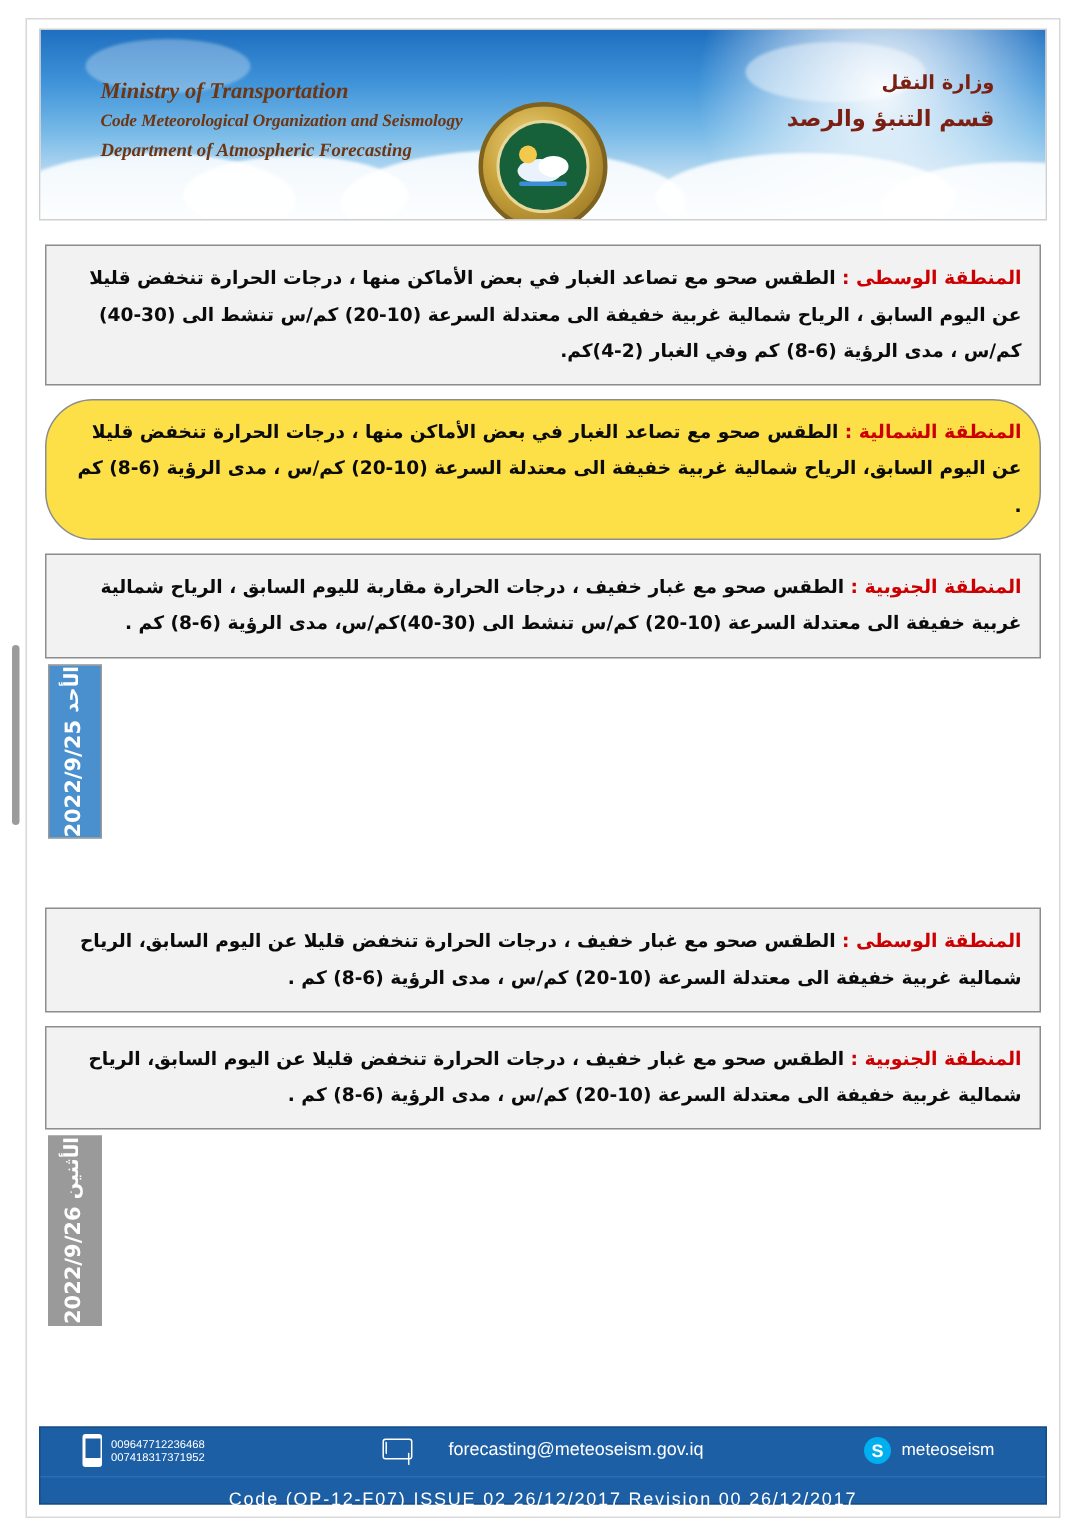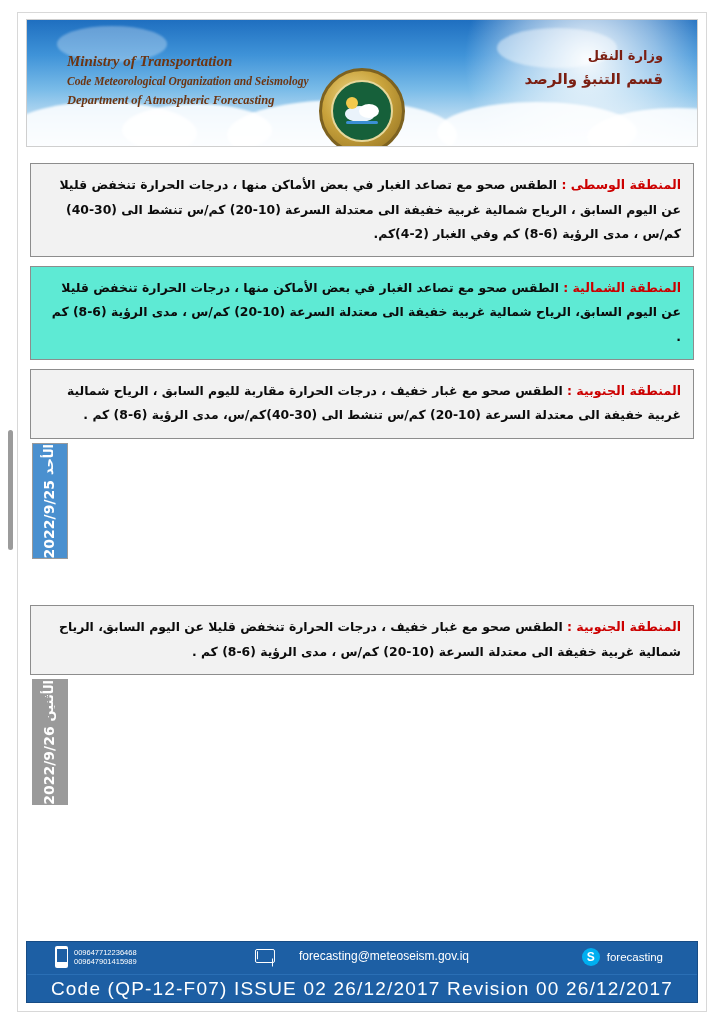--- a/index.html
+++ b/index.html
@@ -142,34 +142,34 @@
     padding: 9px 12px 10px 12px;
     direction: rtl;
     text-align: right;
     font-family: "DejaVu Sans", sans-serif;
     font-size: 12.4px;
     line-height: 1.95;
     color: #111111;
     min-height: 60px;
   }
   .card.light { background: #f2f2f2; }
-  .card.bluish { background: #5eead4; }
+  .card.bluish { background: #fde047; border-radius: 32px; }
   .region {
     color: #cc0000;
     font-weight: 700;
     font-size: 12.6px;
   }
   .colon { color: #cc0000; font-weight: 700; }
   .body-text { color: #0b0b0b; font-weight: 700; }
 
   
   .footer {
     position: absolute;
     left: 8px; right: 8px; bottom: 8px;
-    height: 62px;
+    height: 52px;
     background: #1d5fa4;
     border: 1px solid #174c85;
     color: #ffffff;
   }
   .footer-top {
     position: relative;
     height: 33px;
     display: flex;
     align-items: center;
     border-bottom: 1px solid #2a6fb5;
@@ -218,21 +218,21 @@
     width: 18px; height: 18px; border-radius: 50%;
     background: #00aff0;
     color: #ffffff;
     font-size: 12px; font-weight: 700;
     display: flex; align-items: center; justify-content: center;
     font-family: "Liberation Sans", sans-serif;
   }
   .footer-code {
     height: 28px;
     display: flex; align-items: center; justify-content: center;
-    font-size: 19px;
+    font-size: 12px;
     letter-spacing: 1.2px;
     font-family: "Liberation Sans", sans-serif;
   }
   .scroll-nub {
     position: absolute;
     left: 8px;
     top: 430px;
     width: 5px; height: 120px;
     background: #9b9b9b;
     border-radius: 3px;
@@ -293,47 +293,50 @@
         <div class="vtext">
           <span class="daylabel">الأحد</span>
           <span>2022/9/25</span>
         </div>
       </div>
     </div>
 
     <div class="day-block" style="margin-top:42px;">
       <div class="cards">
         <div class="card light">
+          <span class="region">المنطقة الوسطى</span><span class="colon"> : </span><span class="body-text">الطقس صحو مع غبار خفيف ، درجات الحرارة تنخفض قليلا عن اليوم السابق، الرياح شمالية غربية خفيفة الى معتدلة السرعة (10-20) كم/س ، مدى الرؤية (6-8) كم .</span>
+        </div>
+        <div class="card light">
           <span class="region">المنطقة الجنوبية</span><span class="colon"> : </span><span class="body-text">الطقس صحو مع غبار خفيف ، درجات الحرارة تنخفض قليلا عن اليوم السابق، الرياح شمالية غربية خفيفة الى معتدلة السرعة (10-20) كم/س ، مدى الرؤية (6-8) كم .</span>
         </div>
       </div>
       <div class="date-strip strip-gray">
         <div class="vtext">
           <span class="daylabel">الأثنين</span>
           <span>2022/9/26</span>
         </div>
       </div>
     </div>
 
     <div class="footer">
       <div class="footer-top">
         <div class="foot-phone">
           <div class="phone-ico"></div>
           <div class="phone-nums">
             <div>009647712236468</div>
-            <div>009647901415989</div>
+            <div>007418317371952</div>
           </div>
         </div>
         <div class="foot-mail">
           <div class="mail-ico"></div>
           <span>forecasting@meteoseism.gov.iq</span>
         </div>
         <div class="foot-skype">
           <div class="skype-ico">S</div>
-          <span>forecasting</span>
+          <span>meteoseism</span>
         </div>
       </div>
       <div class="footer-code">Code  (QP-12-F07)  ISSUE  02  26/12/2017  Revision  00  26/12/2017</div>
     </div>
 
   </div>
   <div class="scroll-nub"></div>
 </div>
 
 </body></html>

